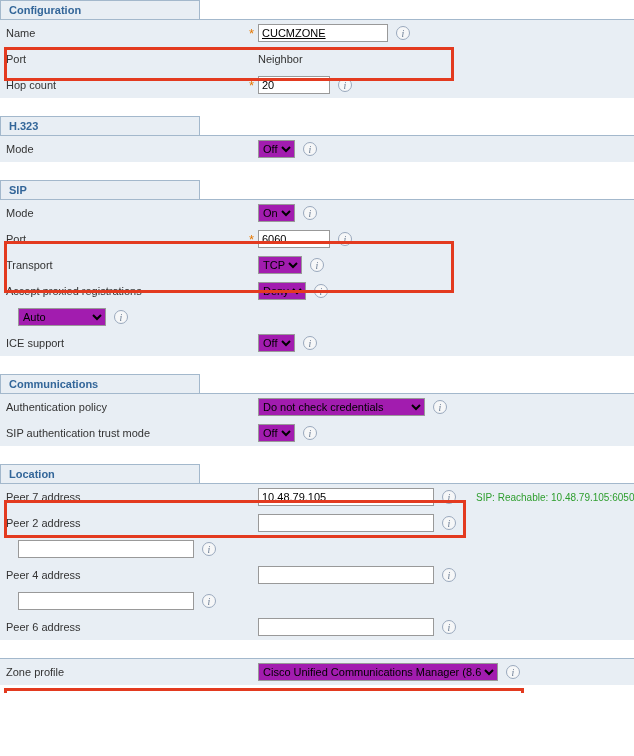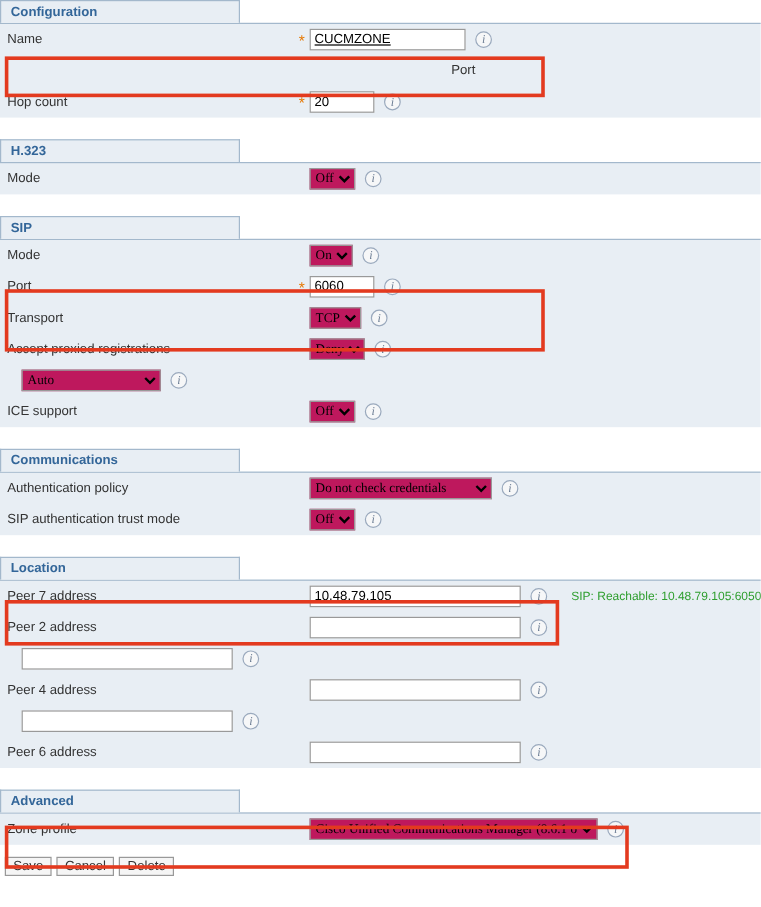--- a/index.html
+++ b/index.html
@@ -56,28 +56,27 @@
     flex: 1;
   }
   input[type="text"] {
     border: 1px solid #999;
     height: 18px;
     padding: 1px 3px;
     font-size: 11px;
     background: #fff;
   }
   .in-mid { width: 130px; text-decoration: underline; }
-  .in-sm  { width: 54px; }
+  .in-sm  { width: 72px; }
   .in-lg  { width: 176px; }
   select {
     font-size: 11px;
     height: 18px;
-    background: #be185d;
+    background: #a21caf;
     border: 1px solid #999;
-    font-family: Liberation Serif, serif;
   }
   .static-val {
     font-size: 11px;
     color: #333;
   }
   .info-icon {
     width: 14px;
     height: 14px;
     border-radius: 50%;
     border: 1px solid #9aa9bd;
@@ -139,20 +138,23 @@
         <div class="row-label">Name</div>
         <span class="req">*</span>
         <div class="row-ctrl">
           <input type="text" class="in-mid" value="CUCMZONE" style="">
           <span class="info-icon">i</span>
         </div>
       </div>
       <div class="row">
         <div class="row-label">Port</div>
         <span class="req">&nbsp;</span>
+        <div class="row-ctrl">
+          <span class="static-val">Neighbor</span>
+        </div>
       </div>
       <div class="row">
         <div class="row-label">Hop count</div>
         <span class="req">*</span>
         <div class="row-ctrl">
           <input type="text" class="in-sm" value="20" style="">
           <span class="info-icon">i</span>
         </div>
       </div>
     </div>
@@ -211,21 +213,21 @@
         <div class="row-ctrl">
           <select>
             <option>Deny</option>
           </select>
           <span class="info-icon">i</span>
         </div>
       </div>
       <div class="row">
         <span class="req">&nbsp;</span>
         <div class="row-ctrl">
-          <select style="width:116px">
+          <select style="width:88px">
             <option>Auto</option>
           </select>
           <span class="info-icon">i</span>
         </div>
       </div>
       <div class="row">
         <div class="row-label">ICE support</div>
         <span class="req">&nbsp;</span>
         <div class="row-ctrl">
           <select>
@@ -237,21 +239,21 @@
     </div>
   </div>
 
   <div class="section">
     <div class="section-header">Communications</div>
     <div class="section-body">
       <div class="row">
         <div class="row-label">Authentication policy</div>
         <span class="req">&nbsp;</span>
         <div class="row-ctrl">
-          <select style="width:152px">
+          <select style="width:167px">
             <option>Do not check credentials</option>
           </select>
           <span class="info-icon">i</span>
         </div>
       </div>
       <div class="row">
         <div class="row-label">SIP authentication trust mode</div>
         <span class="req">&nbsp;</span>
         <div class="row-ctrl">
           <select>
@@ -310,34 +312,28 @@
         <span class="req">&nbsp;</span>
         <div class="row-ctrl">
           <input type="text" class="in-lg" value="" style="">
           <span class="info-icon">i</span>
         </div>
       </div>
     </div>
   </div>
 
   <div class="section" style="margin-bottom:8px;">
-    <div class="section-header">Advanced</div>
     <div class="section-body">
       <div class="row">
         <div class="row-label">Zone profile</div>
         <span class="req">&nbsp;</span>
         <div class="row-ctrl">
           <select style="width:240px">
             <option>Cisco Unified Communications Manager (8.6.1 or later)</option>
           </select>
           <span class="info-icon">i</span>
         </div>
       </div>
     </div>
   </div>
 
-  <div class="button-bar">
-    <button>Save</button>
-    <button>Cancel</button>
-    <button>Delete</button>
-  </div>
 
 </div>
 
 </body></html>

